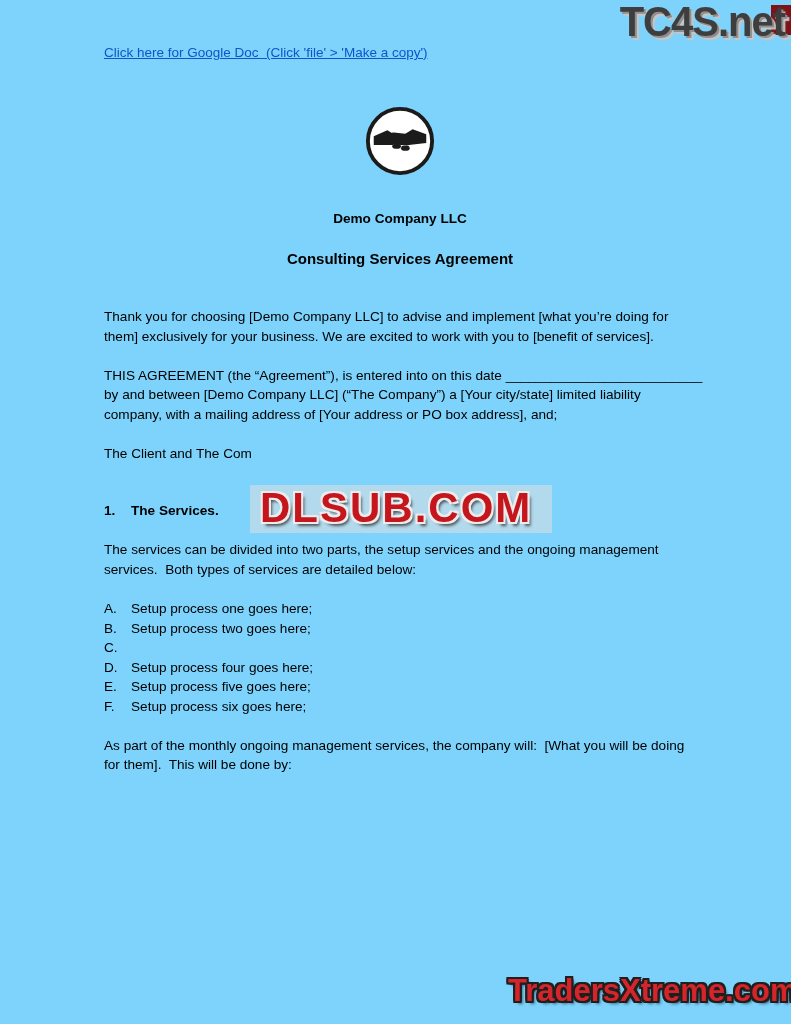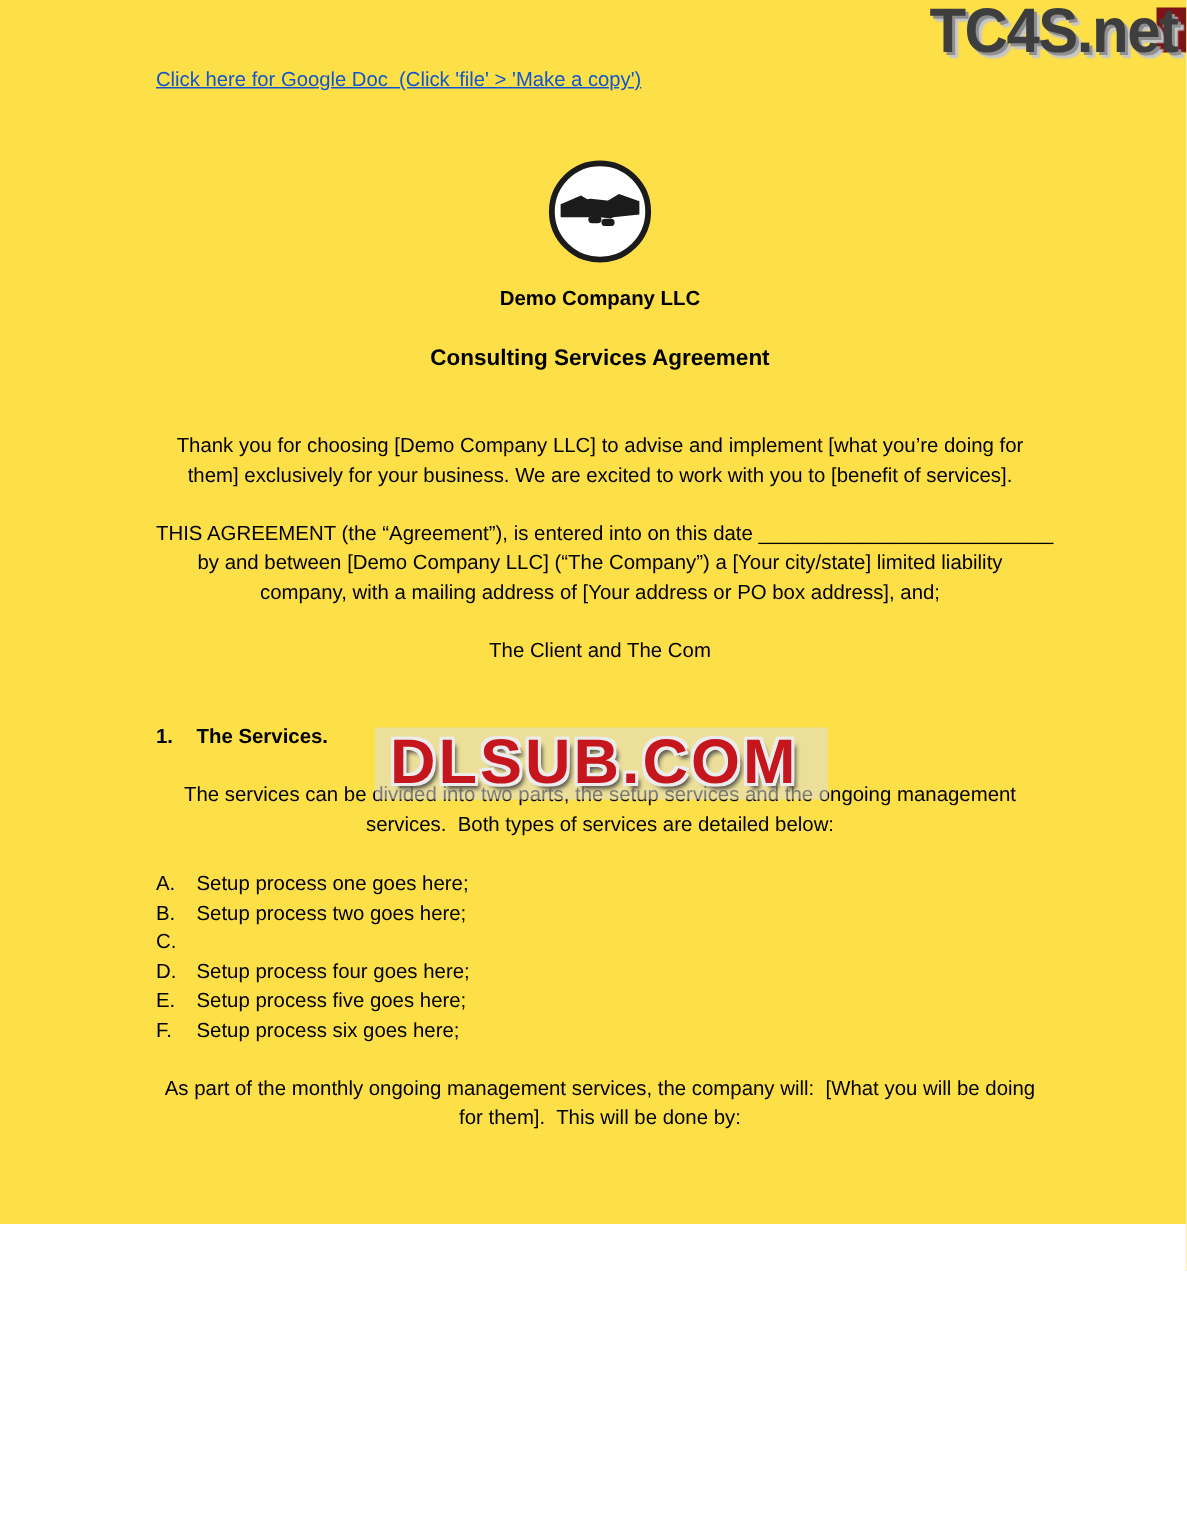--- a/index.html
+++ b/index.html
@@ -2,22 +2,22 @@
 <html><head>
 <meta charset="utf-8">
 <title>Consulting Services Agreement</title>
 <style>
   * { box-sizing: border-box; }
   html, body { margin: 0; padding: 0; background: #ffffff; }
 
   .page {
     position: relative;
     width: 791px;
-    height: 816px;
-    background: #fde047;
+    height: 1024px;
+    background: #7dd3fc;
     font-family: "Liberation Sans", sans-serif;
     color: #000000;
     overflow: hidden;
   }
 
   
   .site-logo { position: absolute; top: 0px; right: 6px; z-index: 2; height: 44px; }
   .logo-text {
     position: relative; z-index: 2; display: inline-block;
     font-weight: 900; font-size: 40px; letter-spacing: -1px;
@@ -36,28 +36,27 @@
     position: absolute; left: 104px; top: 45px;
     font-size: 13.5px; color: #1155cc; text-decoration: underline;
     white-space: pre; cursor: pointer;
   }
 
   
   .content { position: absolute; left: 104px; top: 105px; width: 592px; }
 
   .icon-wrap { text-align: center; height: 72px; }
 
-  .company   { margin-top: 13px; text-align: center; font-weight: bold; font-size: 13.6px; line-height: 17px; }
+  .company   { margin-top: 33px; text-align: center; font-weight: bold; font-size: 13.6px; line-height: 17px; }
   .doc-title { margin-top: 23px; text-align: center; font-weight: bold; font-size: 15px; line-height: 17px; }
 
   .para {
     margin: 19.5px 0 0 0;
     font-size: 13.6px; line-height: 19.5px;
     white-space: pre-wrap;
-    text-align: center;
   }
   .para.first { margin-top: 40px; }
   .block-line { display: block; white-space: pre; }
 
   .section-heading {
     margin-top: 38px; display: flex;
     font-weight: bold; font-size: 13.6px; line-height: 19.5px;
   }
   .marker { width: 27px; flex: none; }
 

